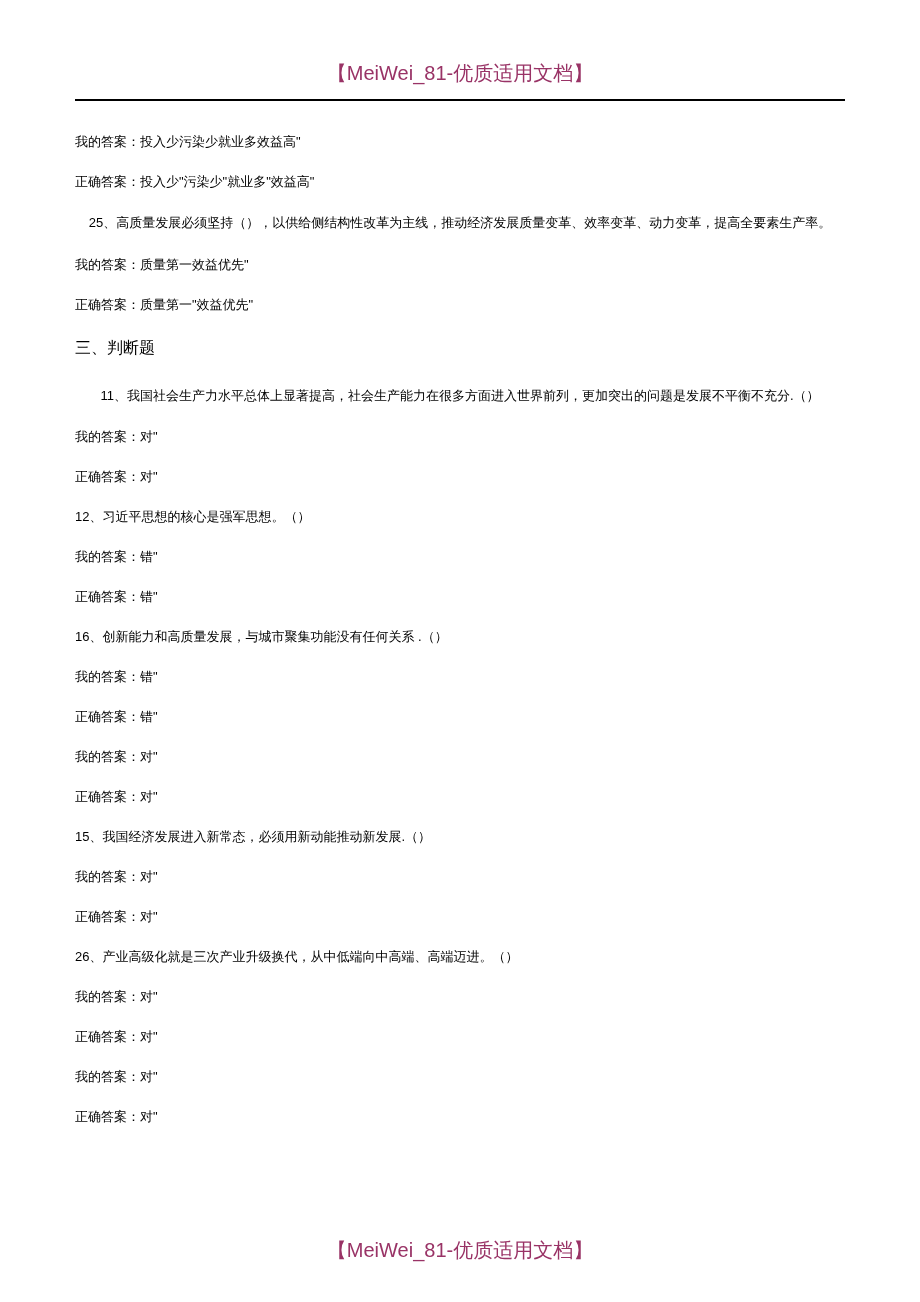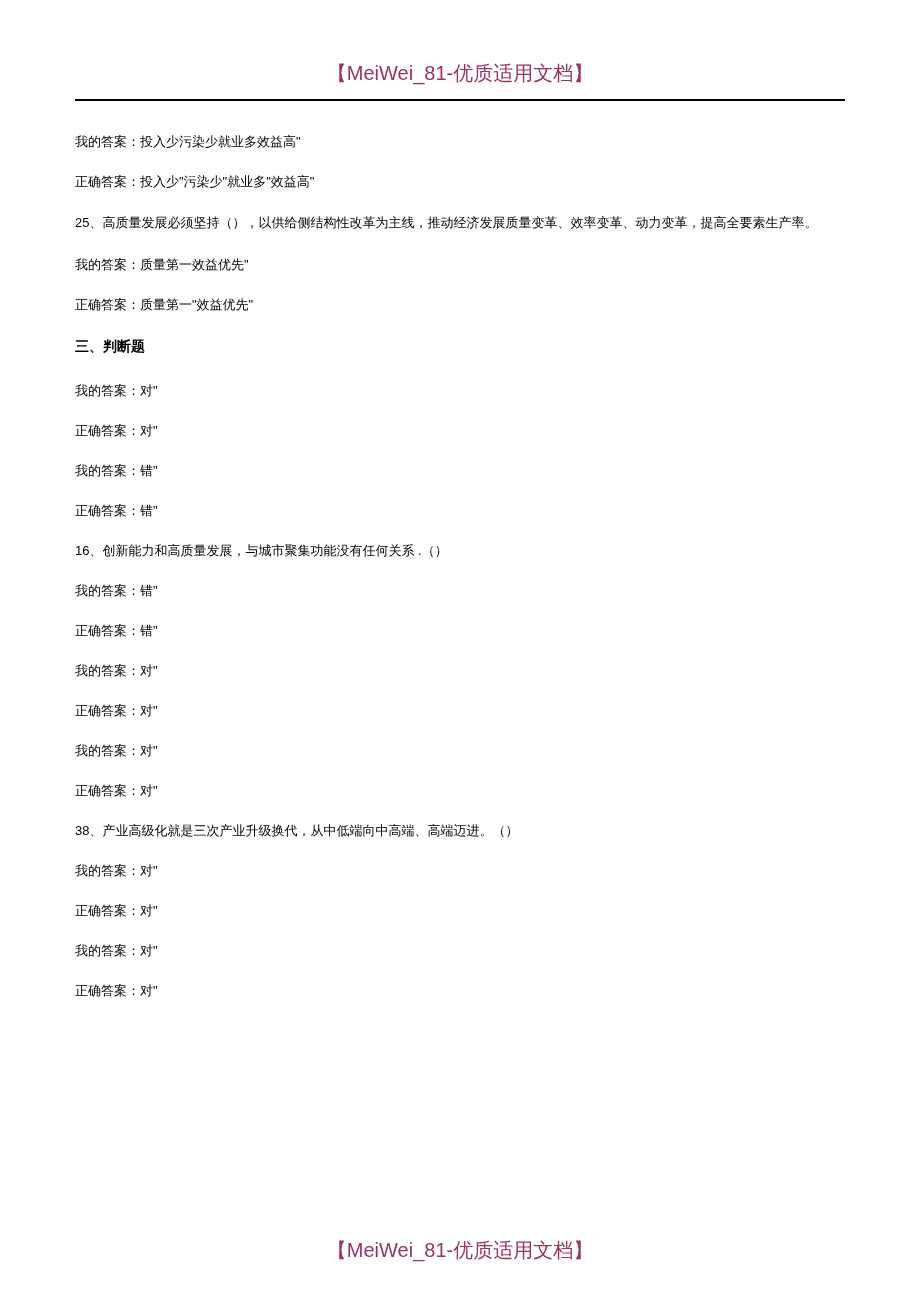--- a/index.html
+++ b/index.html
@@ -27,26 +27,27 @@
       font-size: 13px;
       line-height: 2.0;
       color: #000000;
     }
     .line {
       margin-bottom: 14px;
     }
     .question {
       margin-bottom: 14px;
       line-height: 2.2;
+      text-align: center;
     }
     .section-title {
-      font-weight: bold;
+      font-weight: normal;
       margin-top: 8px;
       margin-bottom: 18px;
-      font-size: 14px;
+      font-size: 16px;
     }
     .footer {
       position: absolute;
       bottom: 38px;
       left: 0;
       right: 0;
       text-align: center;
       font-size: 20px;
       color: #993366;
     }
@@ -58,32 +59,35 @@
   <span>【MeiWei_81-优质适用文档】</span>
 </div>
 
 <div class="content">
   <div class="line">我的答案：投入少污染少就业多效益高"</div>
   <div class="line">正确答案：投入少"污染少"就业多"效益高"</div>
   <div class="question">25、高质量发展必须坚持（），以供给侧结构性改革为主线，推动经济发展质量变革、效率变革、动力变革，提高全要素生产率。</div>
   <div class="line">我的答案：质量第一效益优先"</div>
   <div class="line">正确答案：质量第一"效益优先"</div>
   <div class="section-title">三、判断题</div>
+  <div class="question">11、我国社会生产力水平总体上显著提高，社会生产能力在很多方面进入世界前列，更加突出的问题是发展不平衡不充分.（）</div>
   <div class="line">我的答案：对"</div>
   <div class="line">正确答案：对"</div>
+  <div class="line">12、习近平思想的核心是强军思想。（）</div>
   <div class="line">我的答案：错"</div>
   <div class="line">正确答案：错"</div>
   <div class="line">16、创新能力和高质量发展，与城市聚集功能没有任何关系 .（）</div>
   <div class="line">我的答案：错"</div>
   <div class="line">正确答案：错"</div>
   <div class="line">我的答案：对"</div>
   <div class="line">正确答案：对"</div>
+  <div class="line">15、我国经济发展进入新常态，必须用新动能推动新发展.（）</div>
   <div class="line">我的答案：对"</div>
   <div class="line">正确答案：对"</div>
-  <div class="line">38、产业高级化就是三次产业升级换代，从中低端向中高端、高端迈进。（）</div>
+  <div class="line">26、产业高级化就是三次产业升级换代，从中低端向中高端、高端迈进。（）</div>
   <div class="line">我的答案：对"</div>
   <div class="line">正确答案：对"</div>
   <div class="line">我的答案：对"</div>
   <div class="line">正确答案：对"</div>
 </div>
 
 <div class="footer">
   <span>【MeiWei_81-优质适用文档】</span>
 </div>
 

